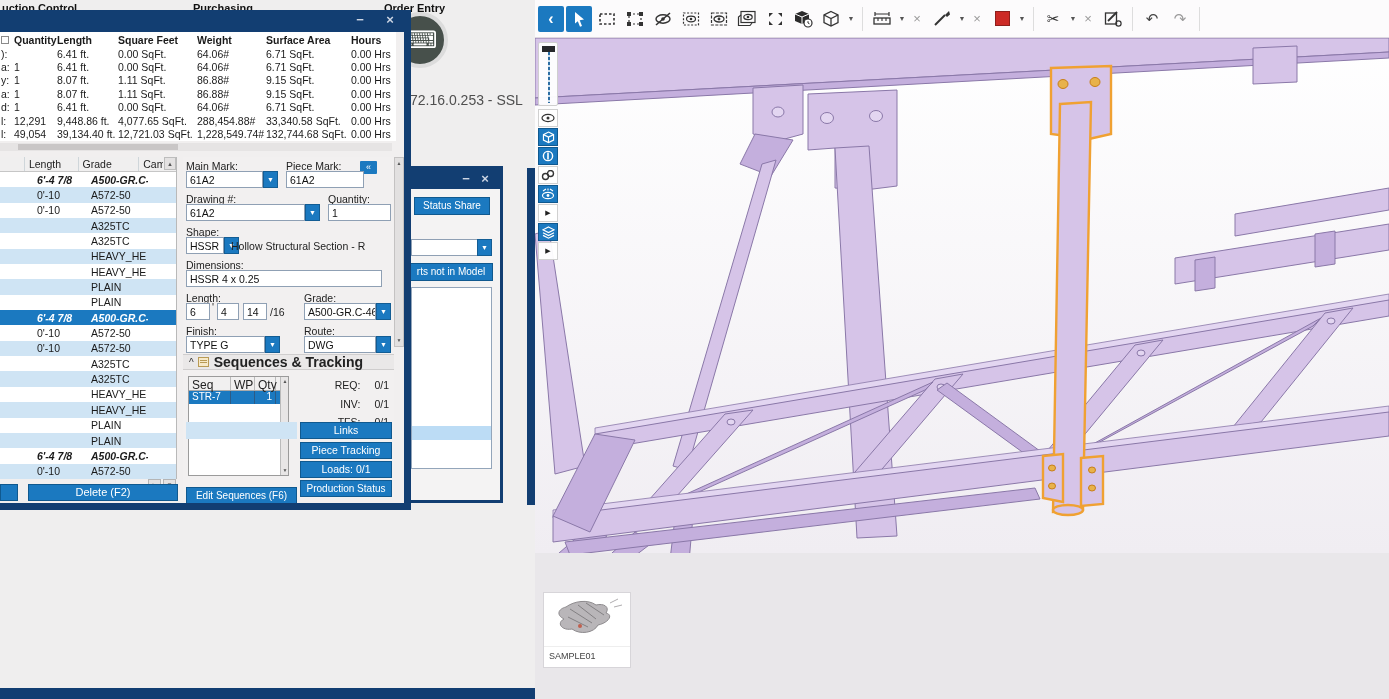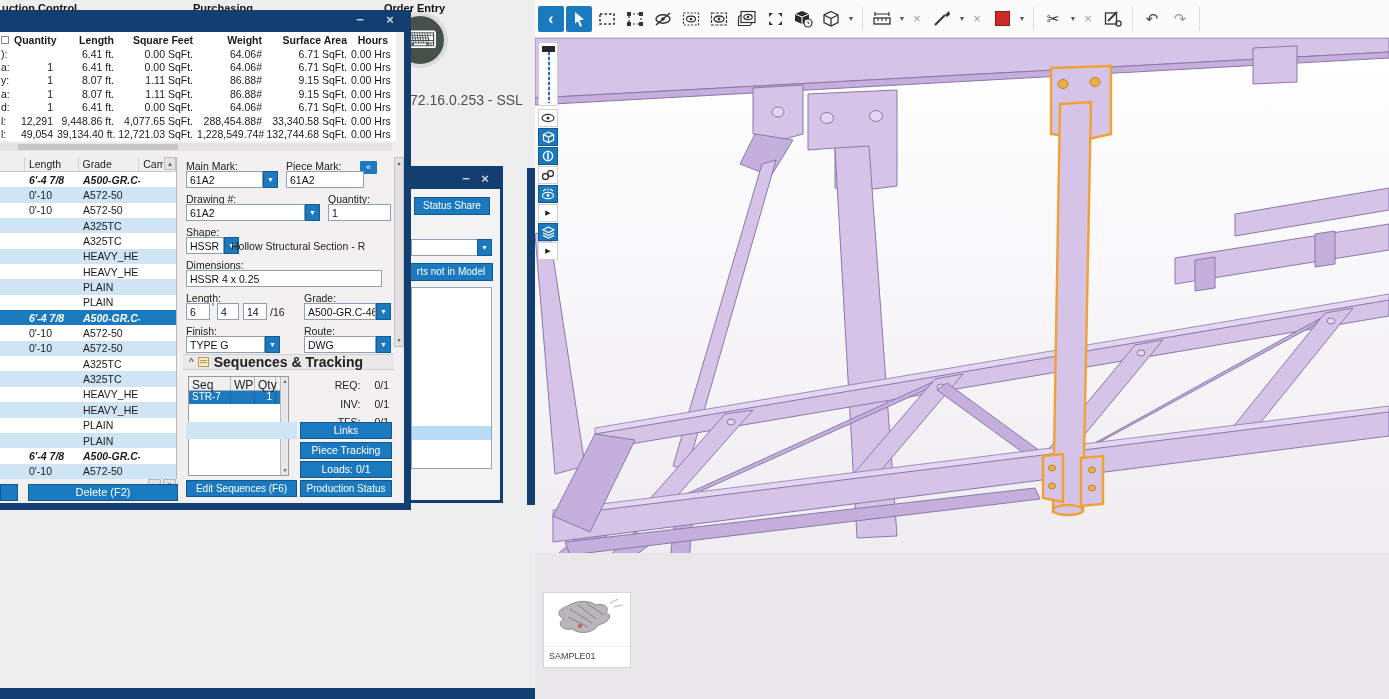--- a/index.html
+++ b/index.html
@@ -24,32 +24,32 @@
   .w-title{position:absolute;left:0;top:0;width:100%;height:22px;background:var(--navy);}
   .t-btn{position:absolute;top:2px;width:16px;height:16px;color:#cdd6e4;font-size:13px;line-height:16px;
     text-align:center;font-weight:bold;}
   .win1-border-r{position:absolute;right:0;top:0;width:7px;height:100%;background:var(--navy);}
   .win1-border-b{position:absolute;left:0;top:493px;width:100%;height:7px;background:var(--navy);}
   .w-body{position:absolute;left:0;top:22px;width:404px;height:471px;}
 
   .summary{position:absolute;left:0;top:0;width:396px;background:#fff;}
   .sum-row{display:flex;height:13.4px;align-items:center;}
   .sum-head{height:15px;font-weight:bold;}
-  .sc{font-size:10.5px;color:#1a1a1a;text-align:right;padding-right:4px;white-space:nowrap;overflow:hidden;}
+  .sc{font-size:10.5px;color:#1a1a1a;text-align:left;padding-right:4px;white-space:nowrap;overflow:hidden;}
   .sc0{width:14px;text-align:left;padding:0 0 0 1px;}
   .sc1{width:43px}.sc2{width:61px}.sc3{width:79px}.sc4{width:69px}.sc5{width:85px}.sc6{width:41px}
   .chk{width:8px;height:8px;border:1px solid #8a8a8a;background:#fdfdfd;margin-top:1px;}
   .hscroll{position:absolute;left:0;top:111px;width:392px;height:8px;background:#e6e4e4;}
   .hthumb{position:absolute;left:18px;top:1px;width:160px;height:6px;background:#c9c6c6;}
 
   .grid{position:absolute;left:0;top:125px;width:177px;height:322px;background:#fff;border-right:1px solid #b9b9b9;}
   .grid-head{display:flex;height:15px;background:#f0efef;border-bottom:1px solid #c6c6c6;font-size:10.5px;color:#222;}
   .gh{padding:1px 0 0 4px;border-right:1px solid #cfd6da;white-space:nowrap;overflow:hidden;}
   .gc0{width:25px}.gc1{width:54px}.gc2{width:61px}.gc3{width:24px}
-  .grow{display:flex;height:15.35px;font-size:10.5px;color:#1a1a1a;align-items:center;}
+  .grow{display:flex;height:15.35px;font-size:10.5px;color:#1a1a1a;align-items:center;padding-left:8px;}
   .grow.alt{background:var(--altblue);}
   .grow.sel{background:var(--blue);color:#fff;}
   .grow .cell{padding-left:4px;white-space:nowrap;overflow:hidden;}
   .grow.emph .cell{font-weight:bold;font-style:italic;}
   .sort-btn{width:12px;height:13px;background:#e4e2e2;border:1px solid #bdbdbd;font-size:6px;color:#555;
     text-align:center;line-height:12px;margin-left:1px;}
   .grid-arrows{position:absolute;left:148px;top:447px;display:flex;gap:2px;}
   .ga{width:13px;height:12px;background:#e4e2e2;border:1px solid #b5b5b5;font-size:6px;color:#444;
     text-align:center;line-height:11px;}
 
@@ -470,21 +470,21 @@
             <div class="counter">
               <span class="cl">TFS:</span>
               <span class="cv">0/1</span>
             </div>
           </div>
 
         <div class="blue-strip"></div>
         <div class="pbtn" style="left:117px;top:265px;width:92px">Links</div>
         <div class="pbtn" style="left:117px;top:285px;width:92px">Piece Tracking</div>
         <div class="pbtn" style="left:117px;top:304px;width:92px">Loads: 0/1</div>
-        <div class="pbtn" style="left:3px;top:323px;width:111px;font-size:10px">Edit Sequences (F6)</div>
+        <div class="pbtn" style="left:3px;top:330px;width:111px;font-size:10px">Edit Sequences (F6)</div>
         <div class="pbtn" style="left:117px;top:323px;width:92px;font-size:10px">Production Status</div>
       </div>
 
       <div class="panel-scroll">
         <span class="psa" style="top:0">▲</span>
         <span class="psa" style="bottom:0">▼</span>
       </div>
 
       <div class="delete-mini"></div>
       <div class="delete-btn">Delete (F2)</div>

